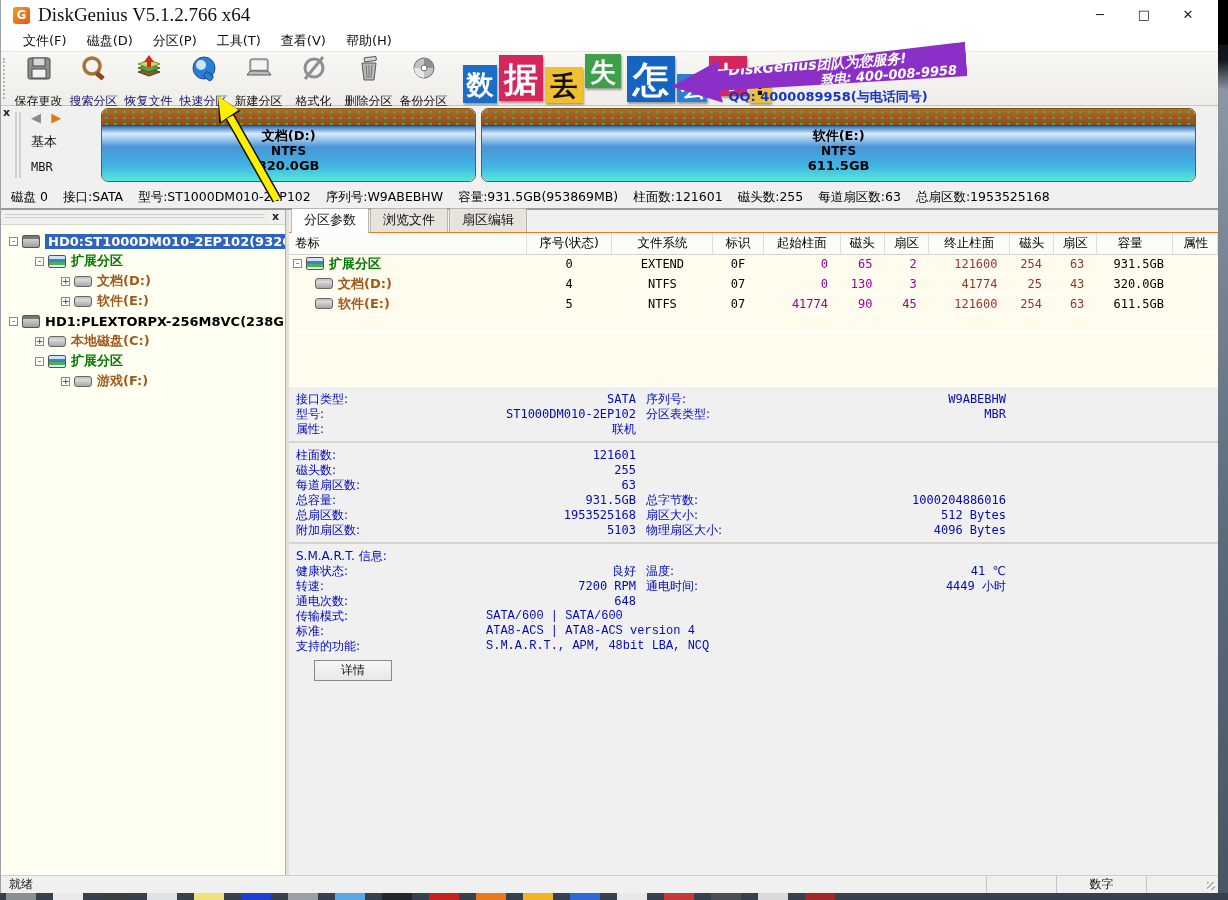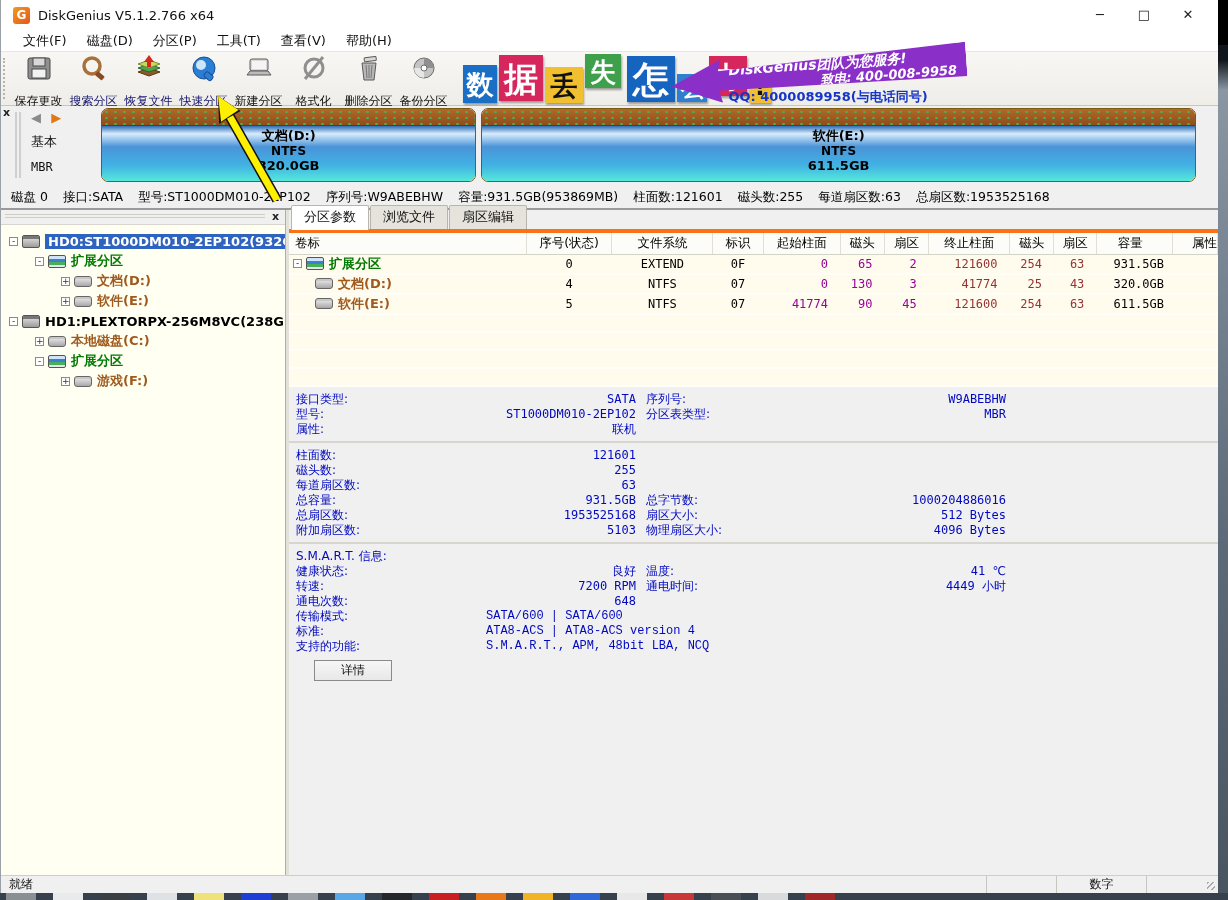--- a/index.html
+++ b/index.html
@@ -7,21 +7,21 @@
   .desktop { position:relative; width:1228px; height:900px; background:#6b7685; }
   .desktop-right { position:absolute; right:0; top:0; width:10px; height:893px;
      background:linear-gradient(180deg,#000 0 45px,#11161c 45px 60px,#8a96a2 90px,#5d6a78 60%, #4a5561 100%); }
   .appwin { position:absolute; left:0; top:0; width:1218px; height:893px; background:#f0f0f0;
      border-left:1px solid #9aa0a6; display:flex; flex-direction:column; }
 
   
   .titlebar { height:30px; background:#fff; display:flex; align-items:center; padding:0 6px 0 12px; flex:0 0 auto; }
   .applogo { width:17px; height:17px; border-radius:3px; background:linear-gradient(135deg,#f29a1e,#e4571b);
      color:#fff; font-weight:bold; font-size:12px; text-align:center; line-height:17px; margin-right:8px; }
-  .apptitle { font-size:13px; color:#111; flex:1; }
+  .apptitle { font-size:19px; color:#111; flex:1;font-family:Liberation Serif, serif; }
   .wbtn { width:44px; text-align:center; font-size:13px; color:#222; line-height:30px; cursor:default; }
   .wbtn.close { margin-right:2px; }
 
   
   .menubar { height:22px; background:#fff; display:flex; align-items:center; padding-left:12px;
      border-bottom:1px solid #e6e6e6; flex:0 0 auto; }
   .menuitem { font-size:13px; color:#111; padding:0 10px; line-height:22px; }
 
   
   .toolbar { height:54px; background:linear-gradient(180deg,#f8f7f4,#efede8); border-bottom:1px solid #c9c6bf;
@@ -98,21 +98,21 @@
   .icon-vol { width:18px; height:11px; border:1px solid #666; border-radius:3px;
      background:linear-gradient(180deg,#efefef,#a8a8a8); box-shadow:inset 0 2px 0 #c8c8c8; margin-right:5px; flex:0 0 auto; }
   .t-black { color:#000; } .t-green { color:#007a00; } .t-brown { color:#a05a1e; }
   .titem.selected .sel { background:#2f63c0; color:#fff; padding:0 3px; }
 
   .splitter { width:3px; background:#e4e1da; }
 
   
   .rightpanel { flex:1; display:flex; flex-direction:column; background:#f0f0f0; min-width:0; }
   .tabstrip { height:23px; display:flex; align-items:flex-end; padding-left:2px; background:#f0f0f0;
-     border-bottom:4px solid #f97316; flex:0 0 auto; }
+     border-bottom:1px solid #f97316; flex:0 0 auto; }
   .tab { font-size:13px; color:#111; padding:2px 12px 3px; border:1px solid #b8b5ae; border-bottom:none;
      background:#e6e3dc; margin-right:1px; border-radius:2px 2px 0 0; }
   .tab.active { background:#fff; position:relative; top:1px; padding-bottom:4px; }
 
   table.ptable { border-collapse:collapse; table-layout:fixed; width:100%; flex:0 0 auto; }
   .ptable th { height:21px; font-size:12.5px; font-weight:normal; color:#000; background:#fcfcf8;
      border-right:1px solid #e2dfd6; border-bottom:1px solid #d5d2c8; white-space:nowrap; overflow:hidden; }
   .ptable td { height:18px; font-size:12px; background:#fffcee; border-bottom:2px solid #fffef9;
      white-space:nowrap; overflow:hidden; font-family:"DejaVu Sans Mono","DejaVu Sans",monospace; }
   .ptable .cc { text-align:center; } .ptable .cr { text-align:right; padding-right:12px; }
@@ -407,21 +407,21 @@
             <th>序号(状态)</th>
             <th>文件系统</th>
             <th>标识</th>
             <th>起始柱面</th>
             <th>磁头</th>
             <th>扇区</th>
             <th>终止柱面</th>
             <th>磁头</th>
             <th>扇区</th>
             <th style="padding-right:8px">容量</th>
-            <th style="text-align:right;padding-left:2px">属性</th>
+            <th style="text-align:center;padding-left:2px">属性</th>
           </tr>
           <tr>
             <td>
                   <span class="rowlabel">
                     <span class="toggle">-</span>
                     <span class="icon-ext"></span>
                     <span class="t-green">扩展分区</span>
                   </span>
                 </td>
             <td class="cc">0</td>

